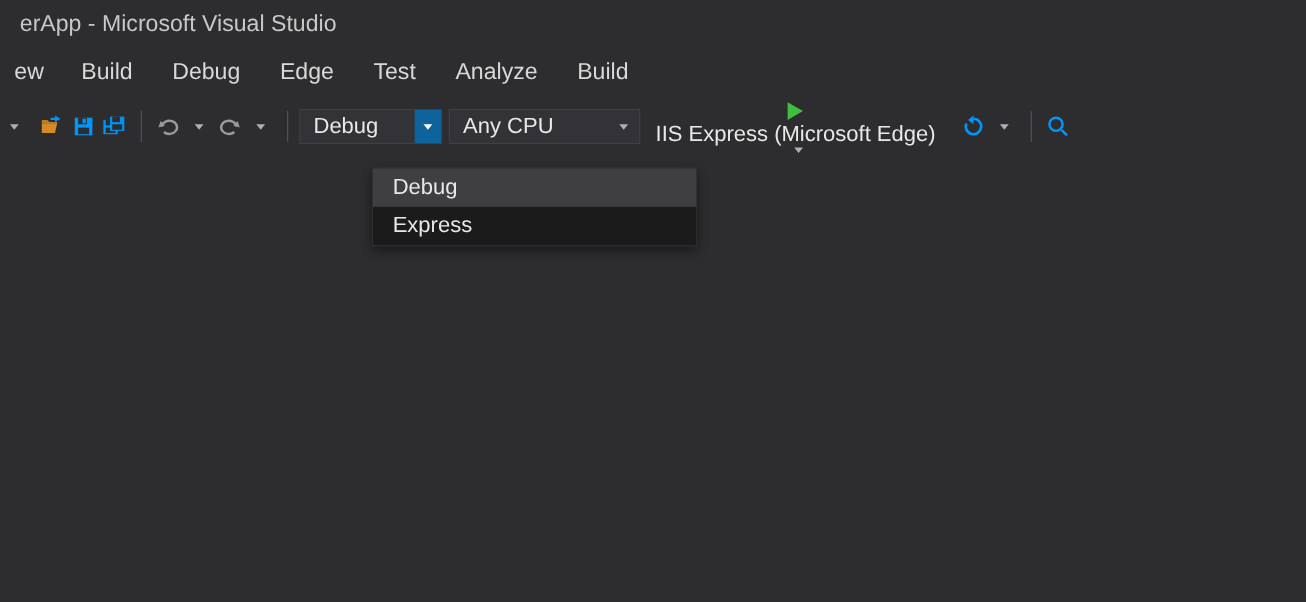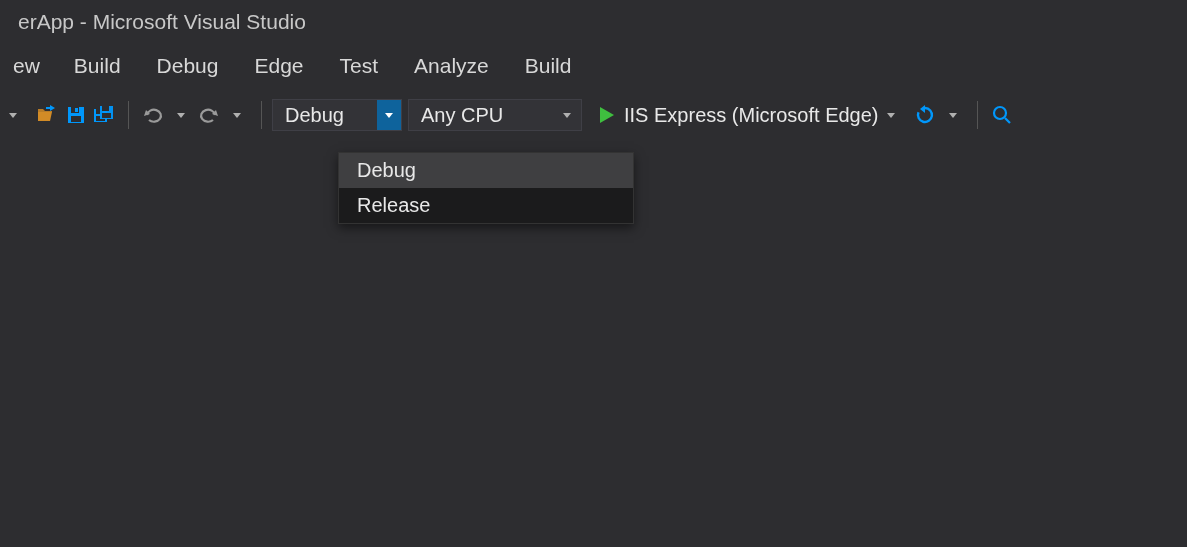--- a/index.html
+++ b/index.html
@@ -28,21 +28,21 @@
   .combo.config .caret-box { width:24px; height:30px; background:#0e639c; display:flex; align-items:center; justify-content:center; margin-right:-8px; margin-left:4px;}
   .combo.config .caret-box .caret-down { border-top-color:#fff; }
   .combo.platform { width: 174px; justify-content:space-between; margin-left:6px;}
   
   
   .dropdown-list { position:absolute; left:338px; top:152px; width:296px; background:#1b1b1c; border:1px solid #333; box-shadow:0 4px 10px rgba(0,0,0,0.5); }
   .dropdown-list .dd-item { padding:6px 18px; font-size:20px; color:#e8e8e8; }
   .dropdown-list .dd-item.selected { background:#3f3f41; }
 
   
-  .run-area { display:flex; align-items:center; margin-left:14px; font-size:20px; color:#e8e8e8;}
+  .run-area { display:flex; align-items:center; margin-left:14px; font-size:20px; color:#e8e8e8;flex-direction:column;}
   .run-area svg { margin-right:8px;}
   .run-text { margin-right:6px;}
   
   
   .blue-fill { fill:#0097fb; }
   .orange-fill { fill:#d28b26; }
   .gray-stroke { stroke:#9a9a9a; fill:none; }
   .green-fill { fill:#3fbf3f; }
 </style>
 </head>
@@ -167,14 +167,14 @@
   <div class="tb-btn">
     <svg width="22" height="22" viewBox="0 0 22 22">
       <circle cx="9" cy="9" r="6" fill="none" stroke="#0097fb" stroke-width="2.2"></circle>
       <path stroke="#0097fb" stroke-width="2.2" d="M14 14l5 5"></path>
     </svg>
   </div>
 </div>
 
 <div class="dropdown-list">
   <div class="dd-item selected">Debug</div>
-  <div class="dd-item">Release</div>
+  <div class="dd-item">Express</div>
 </div>
 
 </body></html>

